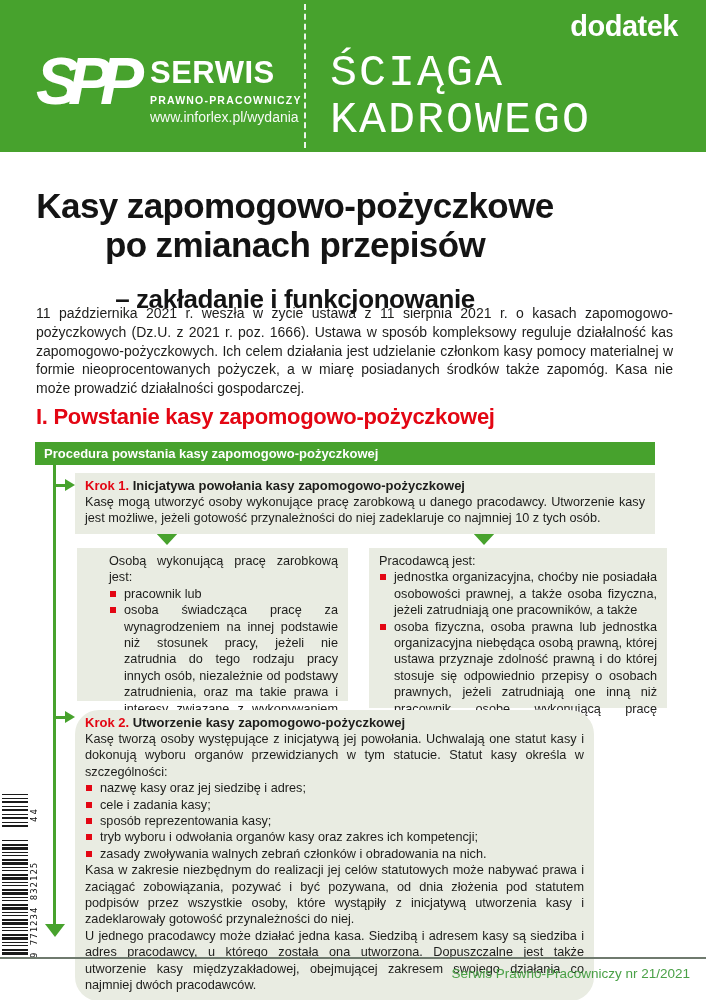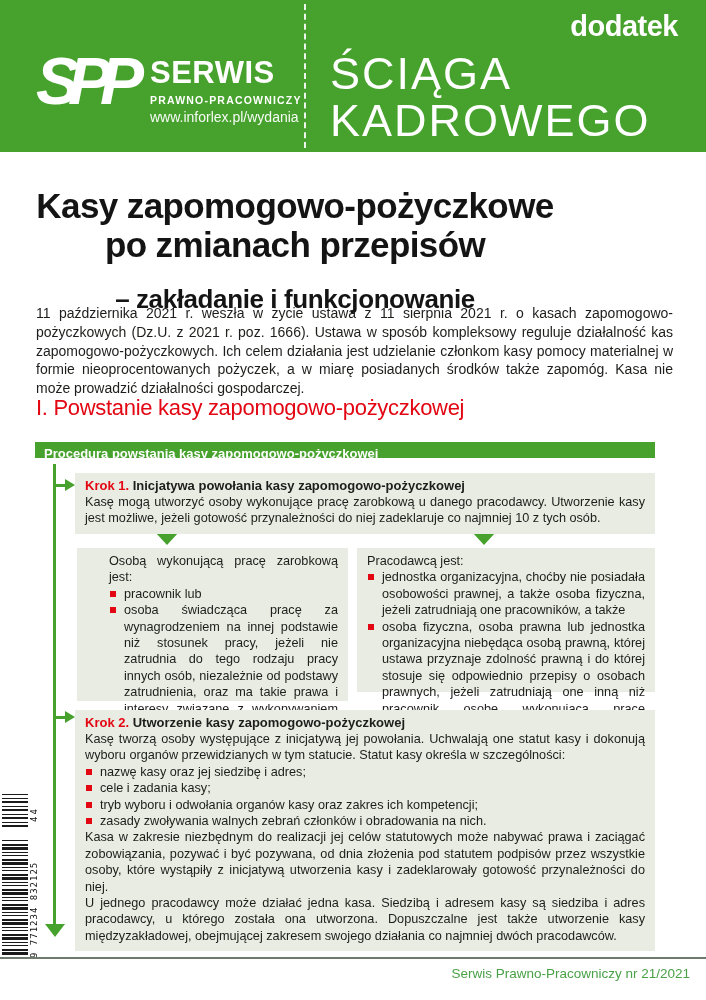--- a/index.html
+++ b/index.html
@@ -8,50 +8,50 @@
 
   
   .masthead { position:absolute; left:0; top:0; width:706px; height:152px; background:#47a22d; }
   .masthead-divider { position:absolute; left:304px; top:4px; height:144px; width:0; border-left:2px dashed rgba(255,255,255,.9); }
   .corner-label { position:absolute; right:28px; top:10px; color:#fff; font-size:29px; font-weight:bold; letter-spacing:-0.5px; }
   .spp-logo { position:absolute; left:36px; top:48px; color:#fff; font-size:66px; font-weight:bold; font-style:italic; letter-spacing:-12px; line-height:1; }
   .brand { position:absolute; left:150px; top:57px; color:#fff; }
   .brand-name { font-size:31px; font-weight:bold; letter-spacing:0.5px; line-height:1; }
   .brand-sub { font-size:10.5px; font-weight:bold; letter-spacing:1.2px; margin-top:6px; }
   .brand-url { font-size:14px; margin-top:3px; opacity:.95; }
-  .supp-title { position:absolute; left:330px; top:50px; color:#fff; font-family:Liberation Sans, sans-serif; font-size:45px; line-height:47px; letter-spacing:2px; font-weight:normal; }
+  .supp-title { position:absolute; left:330px; top:50px; color:#fff; font-family:Liberation Mono, monospace; font-size:45px; line-height:47px; letter-spacing:2px; font-weight:normal; }
 
   
   .title { position:absolute; left:0; top:186px; width:590px; text-align:center; color:#141414; font-weight:bold; }
   .title-l1, .title-l2 { font-size:35px; line-height:39px; letter-spacing:-0.6px; }
   .title-l3 { font-size:26px; line-height:32px; margin-top:19px; letter-spacing:-0.4px; }
 
   .lead { position:absolute; left:36px; top:304px; width:637px; font-size:14px; line-height:18.8px; text-align:justify; color:#1d1d1b; }
 
-  .section-heading { position:absolute; left:36px; top:395px; font-size:22px; font-weight:normal; color:#e30613; letter-spacing:-0.3px; }
+  .section-heading { position:absolute; left:36px; top:404px; font-size:22px; font-weight:bold; color:#e30613; letter-spacing:-0.3px; }
 
   
-  .proc-bar { position:absolute; left:35px; top:442px; width:620px; height:16px; background:#47a22d; color:#fff; font-weight:bold; font-size:13px; line-height:23px; padding-left:9px; }
+  .proc-bar { position:absolute; left:35px; top:442px; width:620px; height:23px; background:#47a22d; color:#fff; font-weight:bold; font-size:13px; line-height:23px; padding-left:9px; }
   .flow-line { position:absolute; left:53px; top:464px; width:3px; height:462px; background:#47a22d; }
   .connector-stem { position:absolute; left:56px; width:10px; height:3px; background:#47a22d; }
   .connector-head { position:absolute; left:65px; width:0; height:0; border-top:6px solid transparent; border-bottom:6px solid transparent; border-left:10px solid #47a22d; }
   .stem-1 { top:484px; } .head-1 { top:479px; }
   .stem-2 { top:716px; } .head-2 { top:711px; }
   .flow-arrow { position:absolute; left:45px; top:924px; width:0; height:0; border-left:10px solid transparent; border-right:10px solid transparent; border-top:13px solid #47a22d; }
   .tri-down { position:absolute; top:532px; width:0; height:0; border-left:12px solid transparent; border-right:12px solid transparent; border-top:13px solid #47a22d; }
   .tri-left { left:155px; } .tri-right { left:472px; }
 
   .flow-box { position:absolute; background:#e9ece2; padding:5px 10px 7px 10px; color:#1d1d1b; }
   .krok-head { font-size:13px; font-weight:bold; margin-bottom:1px; }
   .krok-label { color:#e30613; }
   .flow-box p { font-size:12.7px; line-height:16.4px; text-align:justify; }
   .box-step1 { left:75px; top:473px; width:580px; }
   .box-left  { left:77px; top:548px; width:271px; height:153px;padding-left:32px; }
-  .box-right { left:357px; top:548px; width:298px; height:144px; }
-  .box-step2 { left:75px; top:710px; width:580px; }
+  .box-right { left:369px; top:548px; width:298px; height:160px; }
+  .box-step2 { left:75px; top:710px; width:519px;border-radius:24px; }
 
   .flow-box ul { list-style:none; }
   .flow-box li { position:relative; padding-left:15px; font-size:12.7px; line-height:16.4px; text-align:justify; }
   .flow-box li::before { content:""; position:absolute; left:1px; top:5px; width:6px; height:6px; background:#e30613; }
 
   
   .barcode { position:absolute; left:2px; top:958px; width:165px; height:40px; transform:rotate(-90deg); transform-origin:0 0; }
   .bc-bars-main { position:absolute; left:0; top:0; width:118px; height:26px;
     background:repeating-linear-gradient(90deg,#1a1a1a 0 1px,#fff 1px 3px,#1a1a1a 3px 6px,#fff 6px 7px,#1a1a1a 7px 9px,#fff 9px 12px,#1a1a1a 12px 13px,#fff 13px 15px); }
   .bc-bars-addon { position:absolute; left:131px; top:0; width:33px; height:26px;
@@ -128,20 +128,21 @@
   </div>
 
   <div class="flow-box box-step2">
     <div class="krok-head">
       <span class="krok-label">Krok 2.</span><span> Utworzenie kasy zapomogowo-pożyczkowej</span>
     </div>
     <p>Kasę tworzą osoby występujące z inicjatywą jej powołania. Uchwalają one statut kasy i dokonują wyboru organów przewidzianych w tym statucie. Statut kasy określa w szczególności:</p>
     <ul>
       <li>nazwę kasy oraz jej siedzibę i adres;</li>
       <li>cele i zadania kasy;</li>
+      <li>sposób reprezentowania kasy;</li>
       <li>tryb wyboru i odwołania organów kasy oraz zakres ich kompetencji;</li>
       <li>zasady zwoływania walnych zebrań członków i obradowania na nich.</li>
     </ul>
     <p>Kasa w zakresie niezbędnym do realizacji jej celów statutowych może nabywać prawa i zaciągać zobowiązania, pozywać i być pozywana, od dnia złożenia pod statutem podpisów przez wszystkie osoby, które wystąpiły z inicjatywą utworzenia kasy i zadeklarowały gotowość przynależności do niej.</p>
     <p>U jednego pracodawcy może działać jedna kasa. Siedzibą i adresem kasy są siedziba i adres pracodawcy, u którego została ona utworzona. Dopuszczalne jest także utworzenie kasy międzyzakładowej, obejmującej zakresem swojego działania co najmniej dwóch pracodawców.</p>
   </div>
 
   <div class="barcode">
     <div class="bc-bars-main"></div>
     <div class="bc-bars-addon"></div>

